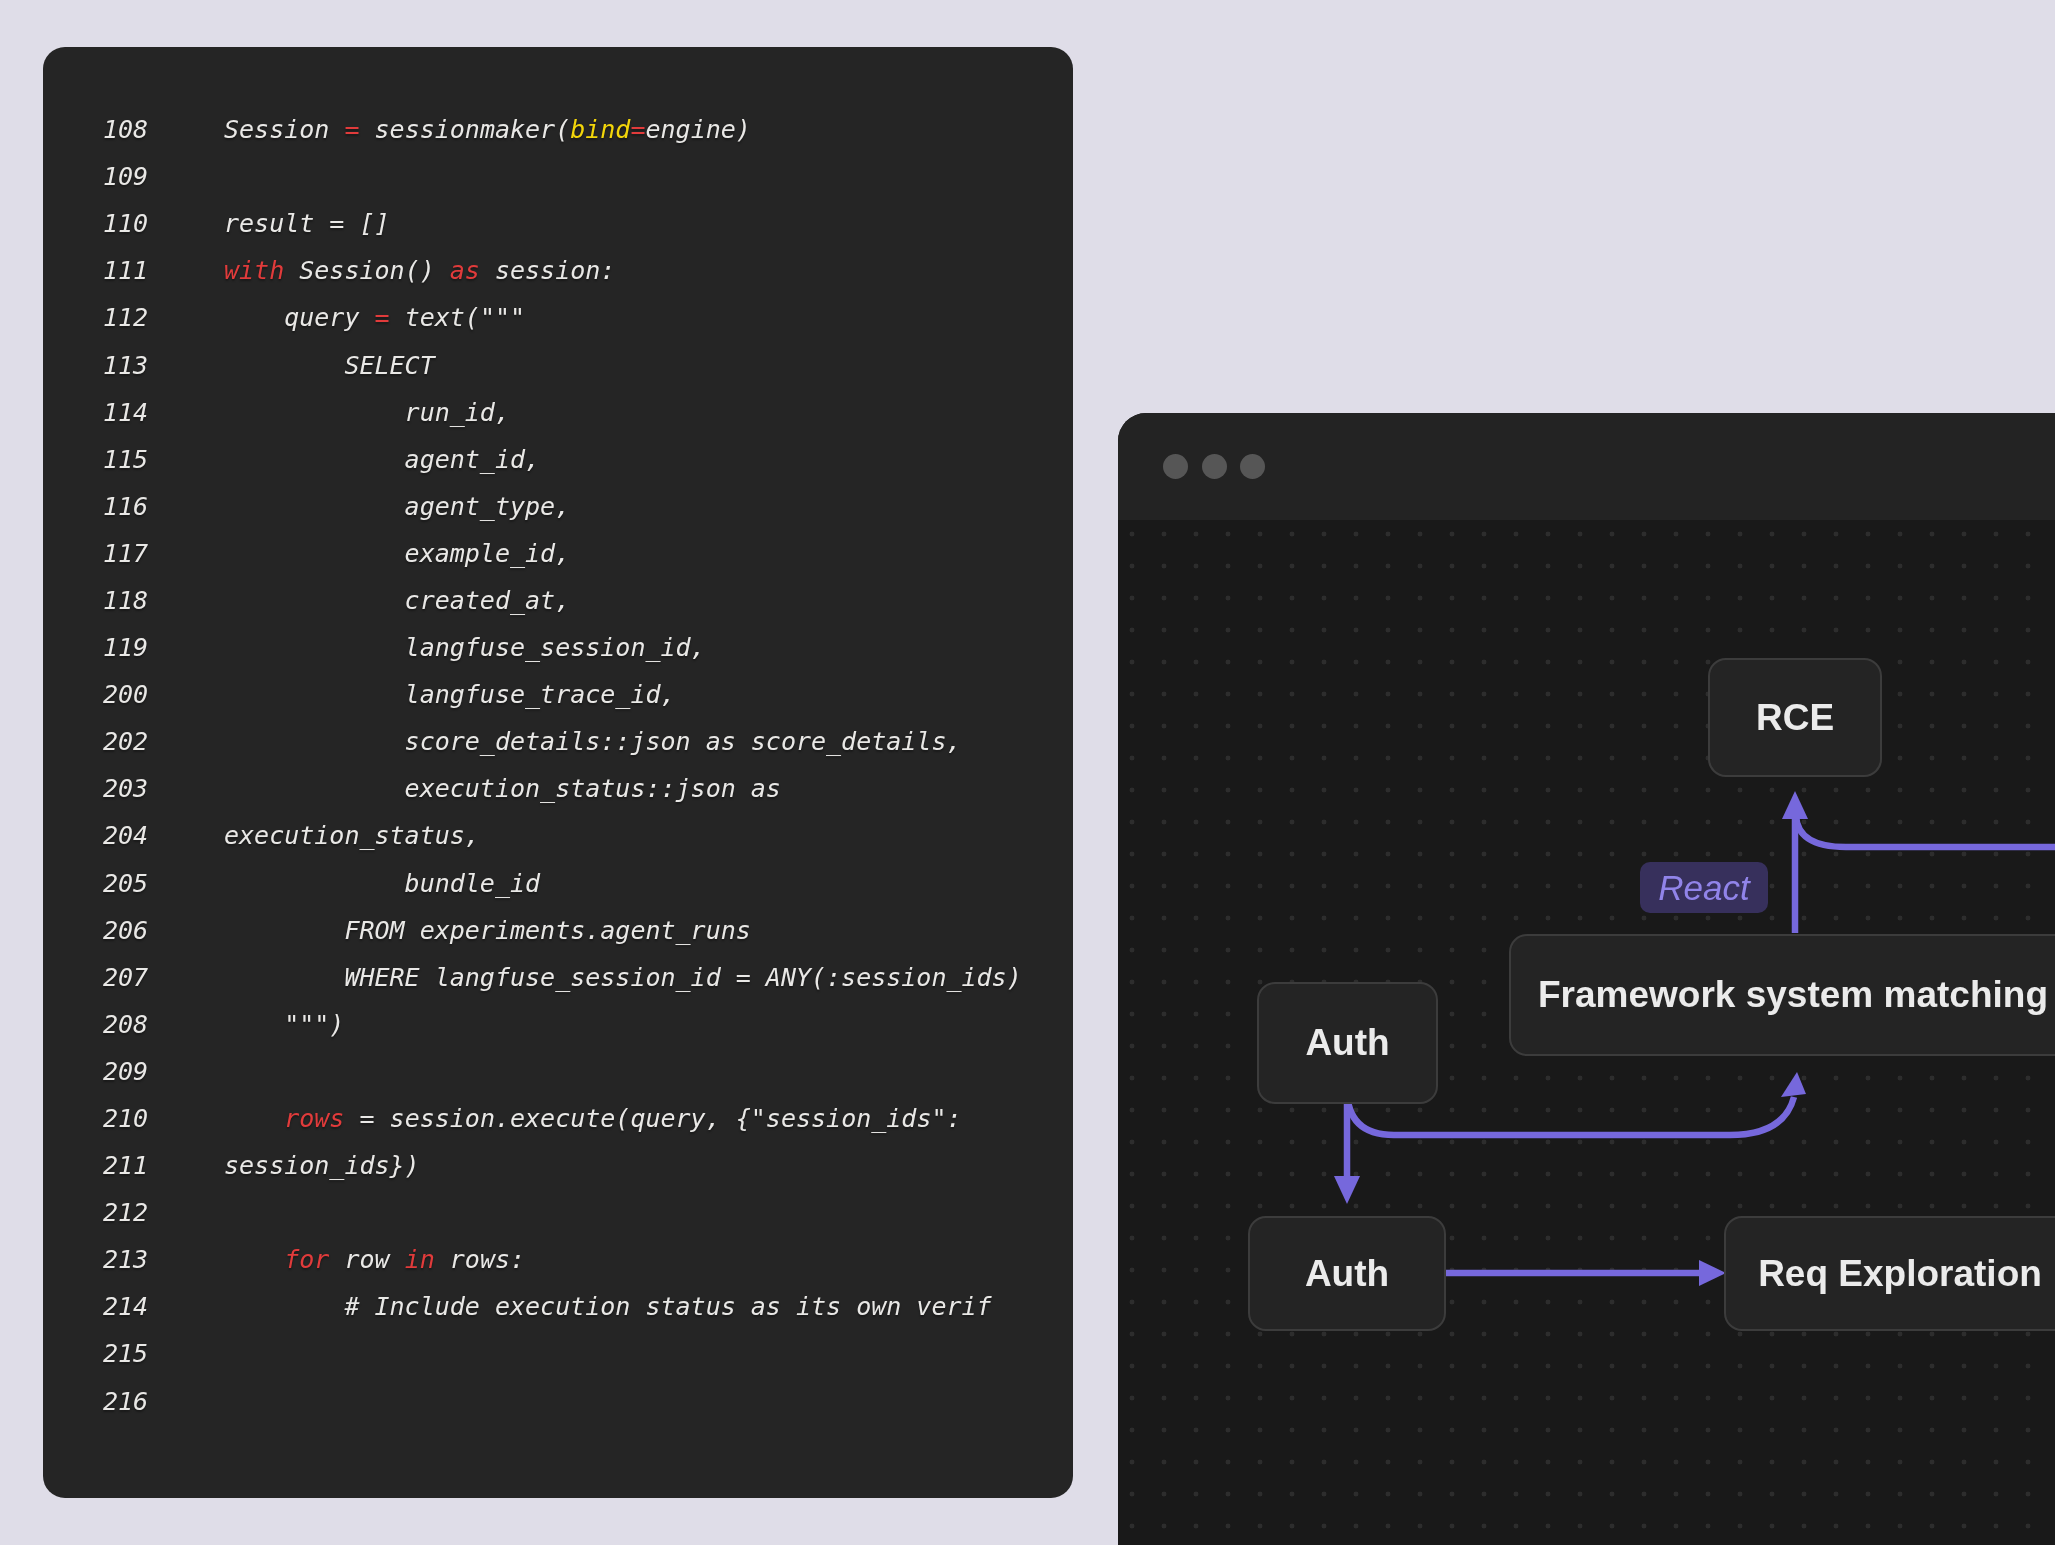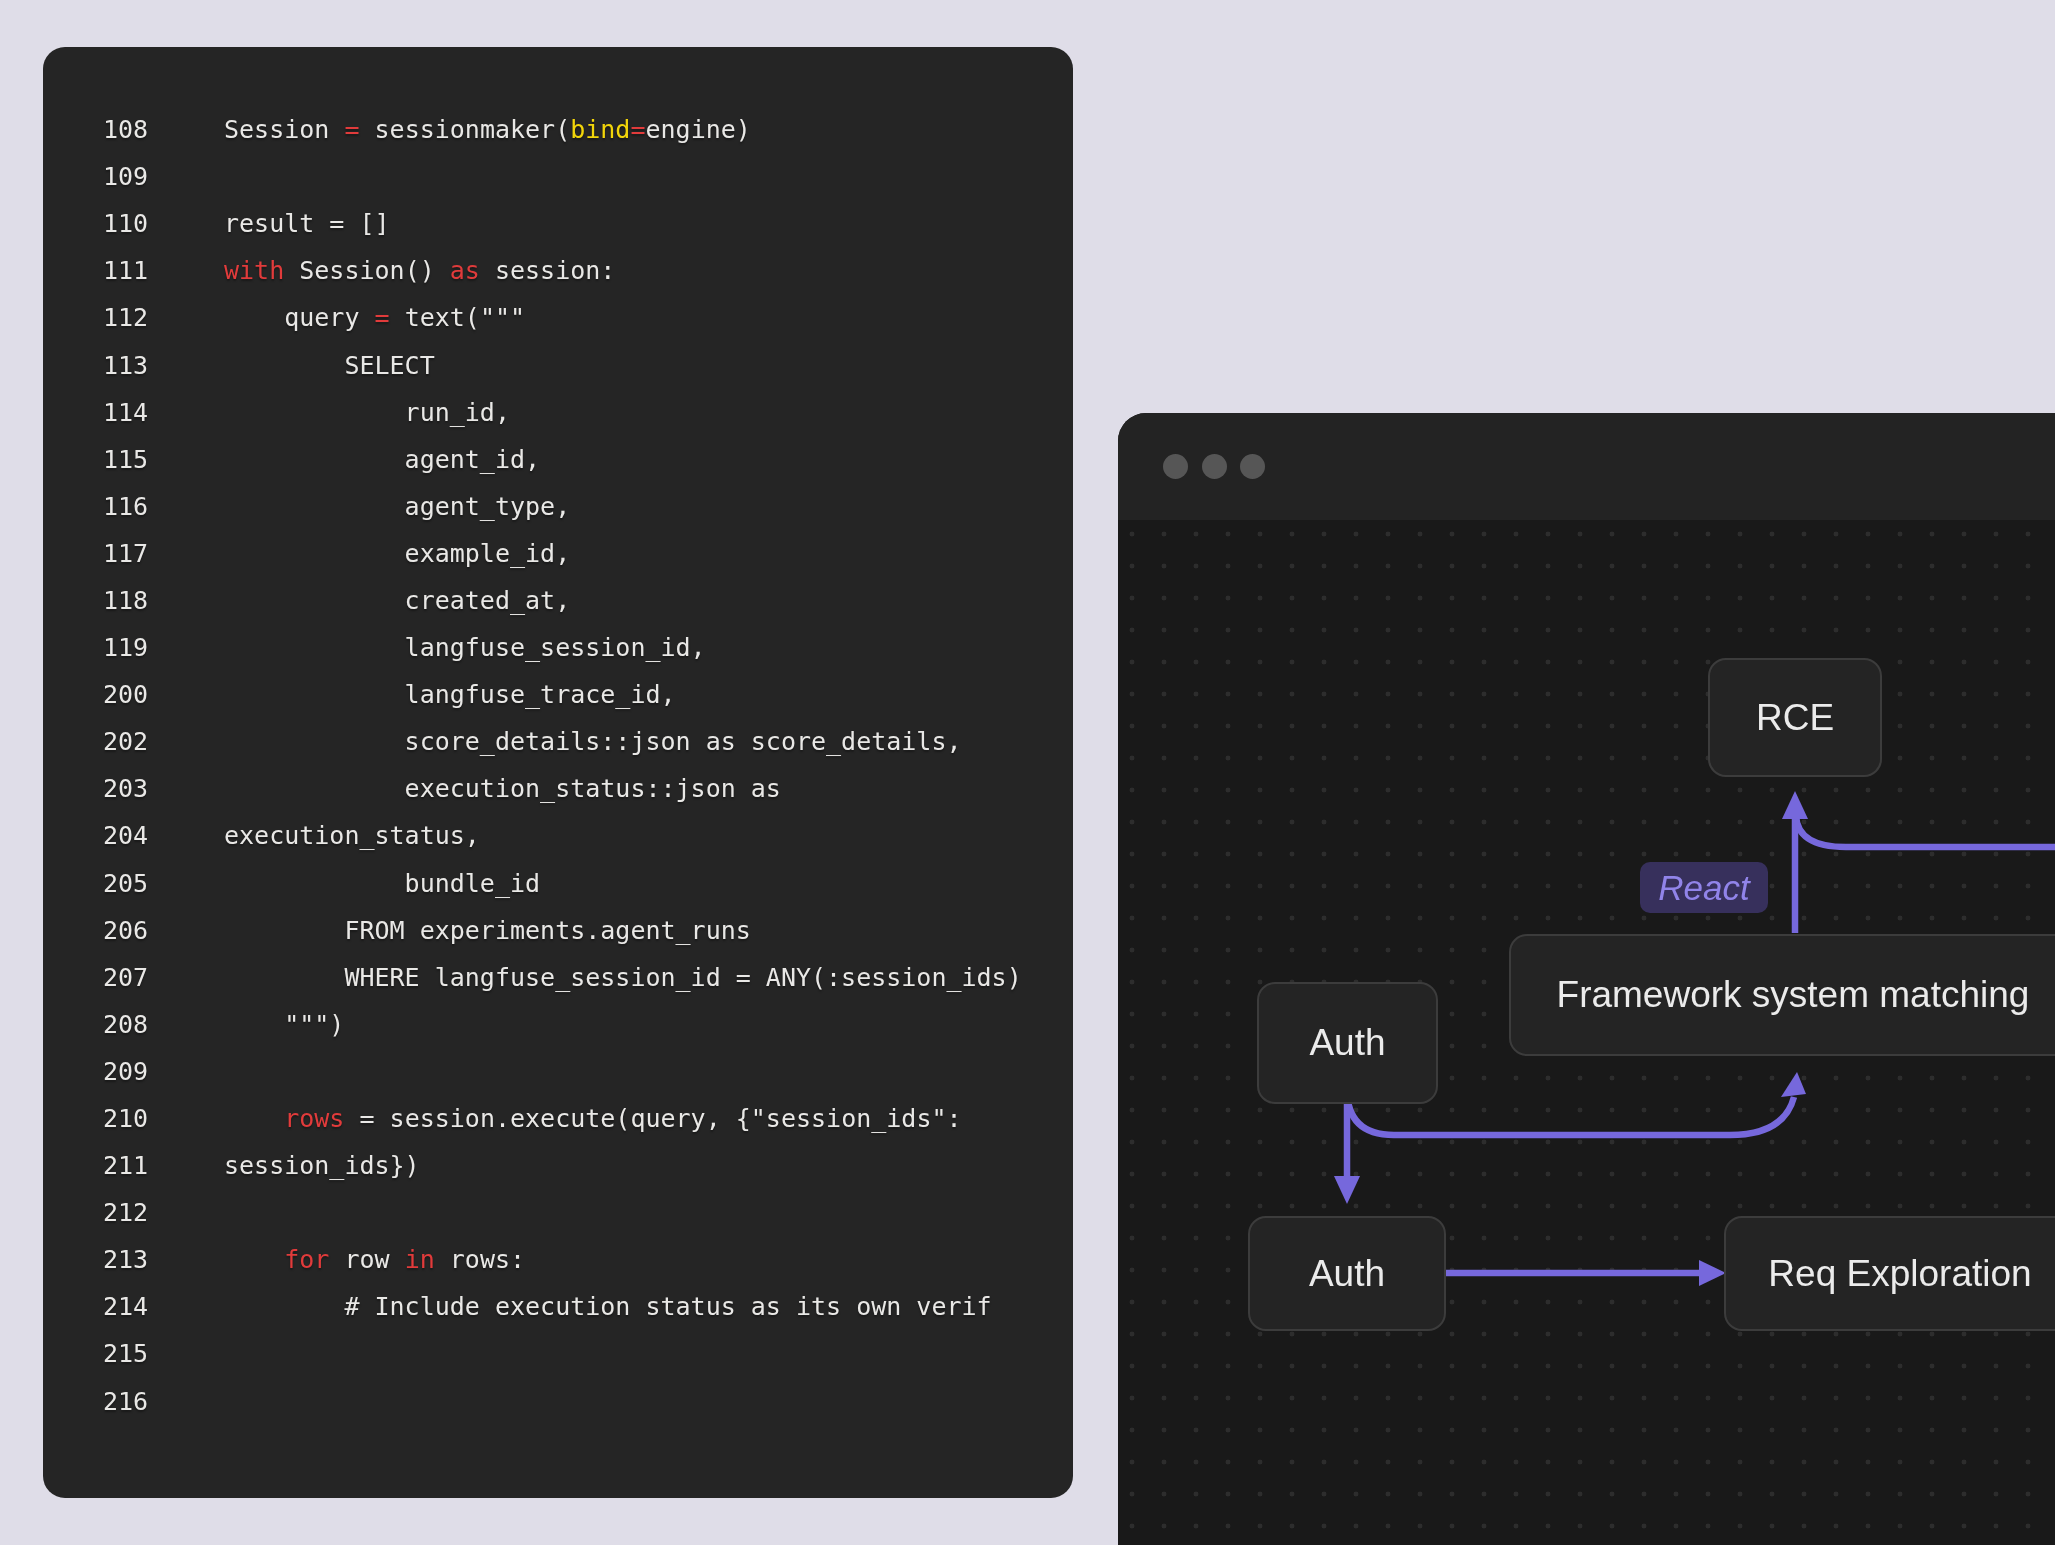--- a/index.html
+++ b/index.html
@@ -13,20 +13,21 @@
 
   
   .code-panel{
     position:absolute;left:43px;top:47px;
     width:1030px;height:1451px;
     background:var(--code-bg,#252525);
     border-radius:22px;
     box-sizing:border-box;
     padding-top:59px;
     overflow:hidden;
+    font-style:italic;
   }
   .code-row{
     display:flex;
     height:47.1px;
     align-items:center;
     font-family:"DejaVu Sans Mono", monospace;
     font-size:25px;
     color:var(--code-fg,#e9e8e6);
     text-shadow:0 2px 2px rgba(0,0,0,.35);
   }
@@ -83,20 +84,21 @@
   .node{
     position:absolute;
     box-sizing:border-box;
     background:var(--node-bg,#242424);
     border:2px solid var(--node-border,#3c3c3c);
     border-radius:18px;
     color:var(--node-fg,#ebebeb);
     font-size:37px;
     display:flex;align-items:center;justify-content:center;
     white-space:nowrap;
+    font-weight:bold;
   }
   .node-rce{left:590px;top:245px;width:174px;height:119px;}
   .node-auth{left:139px;top:521px;width:181px;height:122px;margin-top:48px;}
   .node-framework{left:391px;top:521px;width:568px;height:122px;}
   .node-probe{left:130px;top:803px;width:198px;height:115px;}
   .node-req{left:606px;top:803px;width:352px;height:115px;}
 
   .edge-label{
     position:absolute;left:522px;top:449px;
     width:128px;height:51px;

